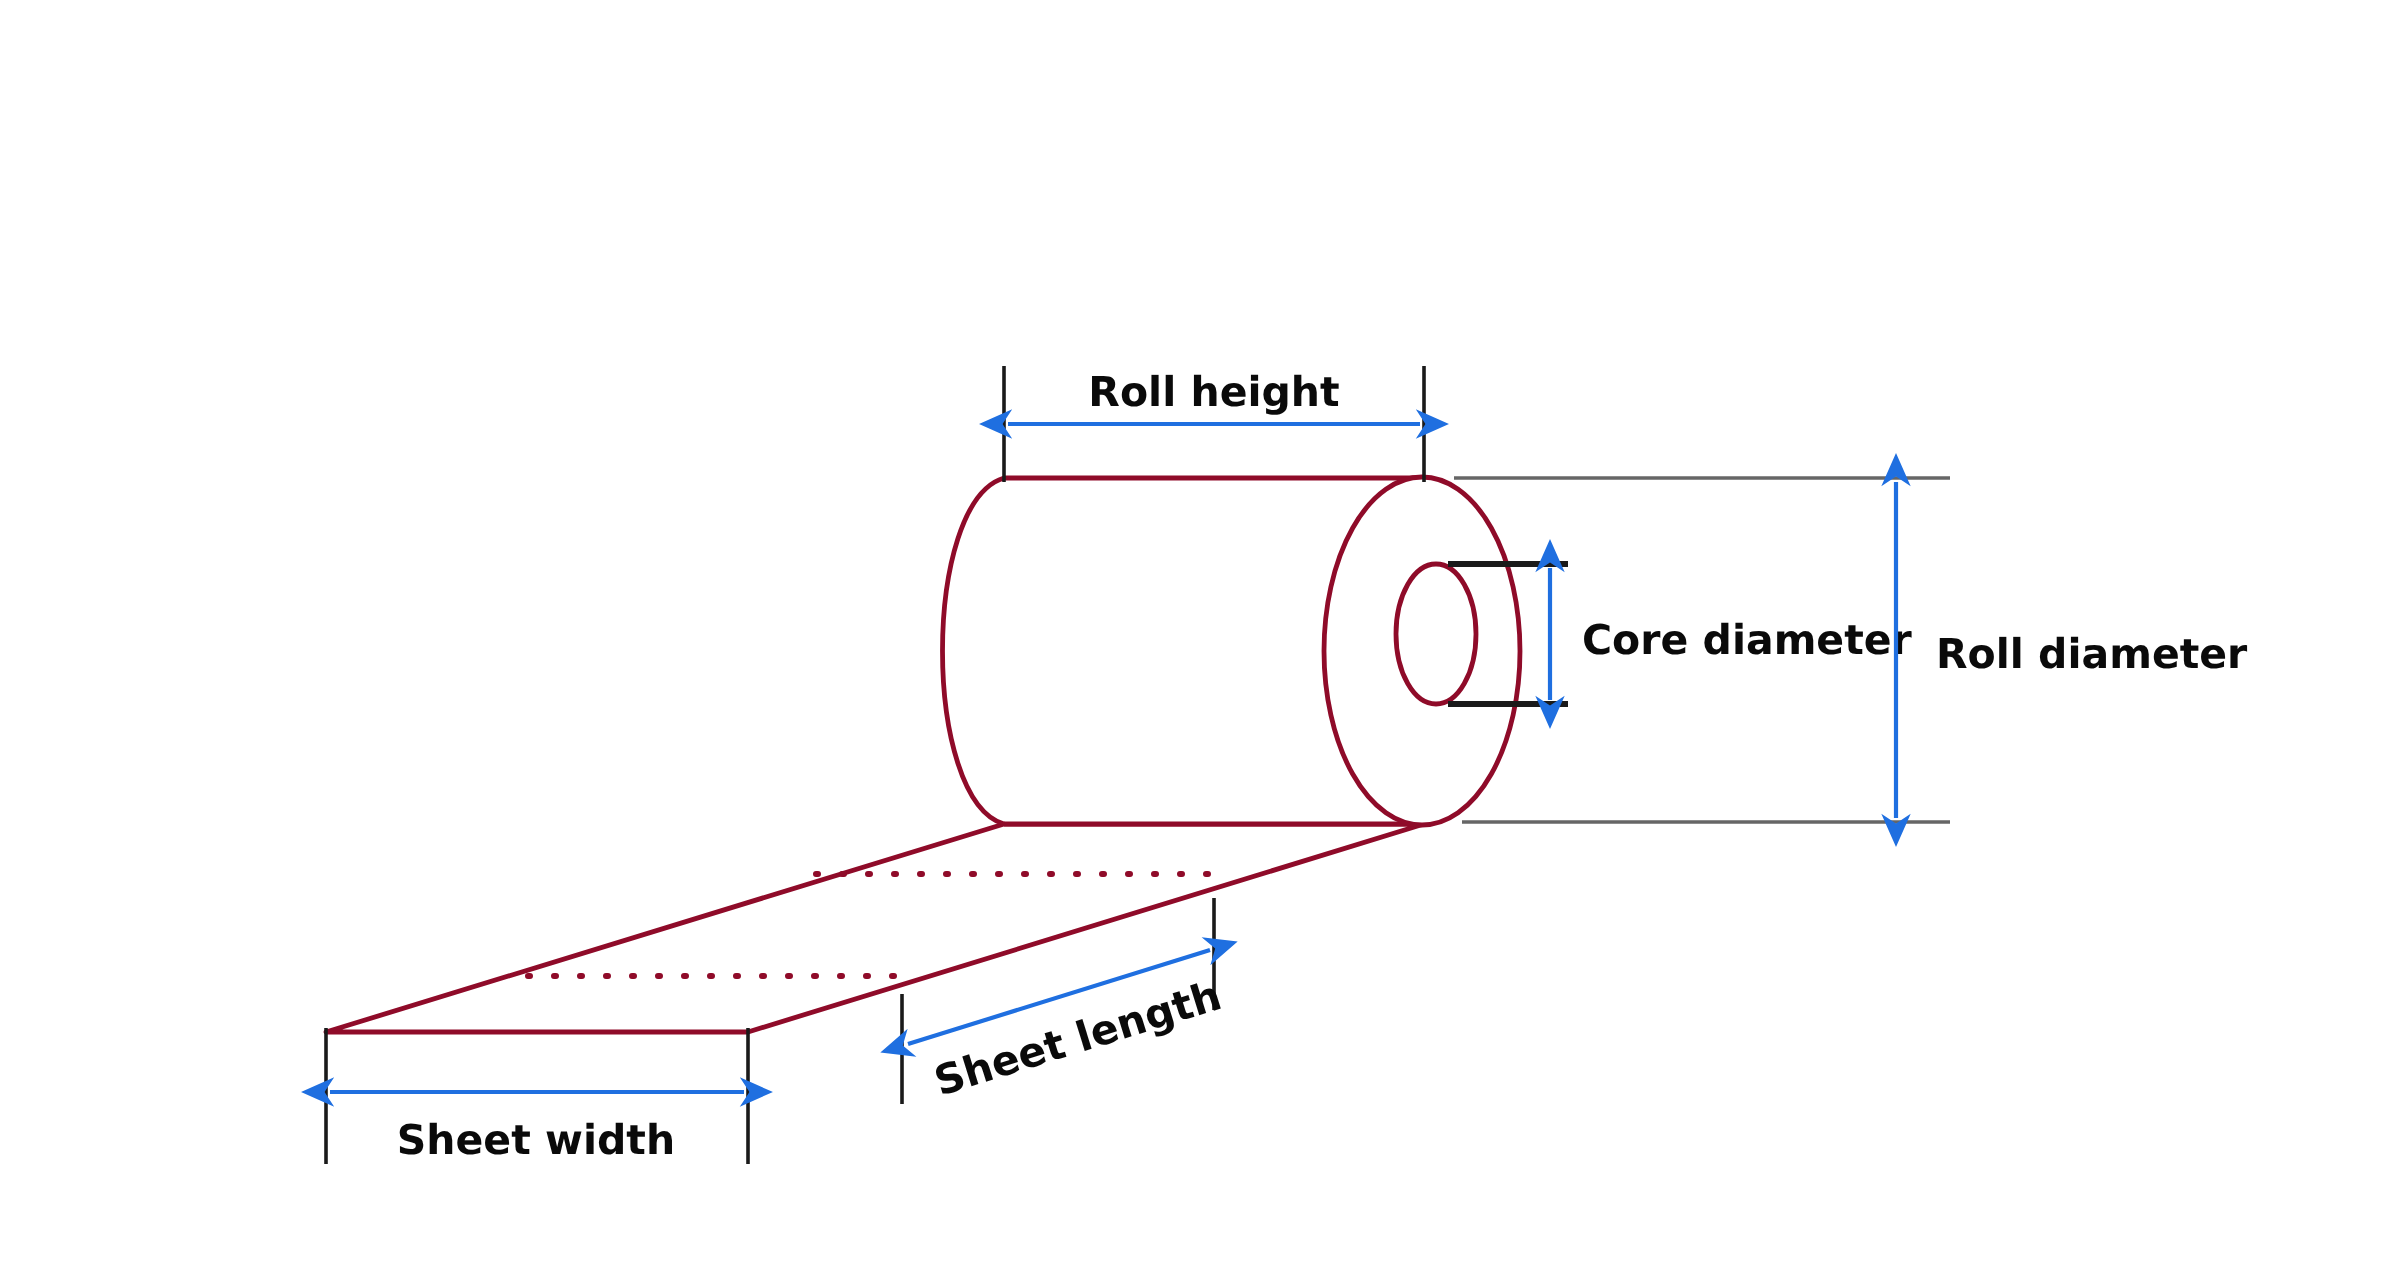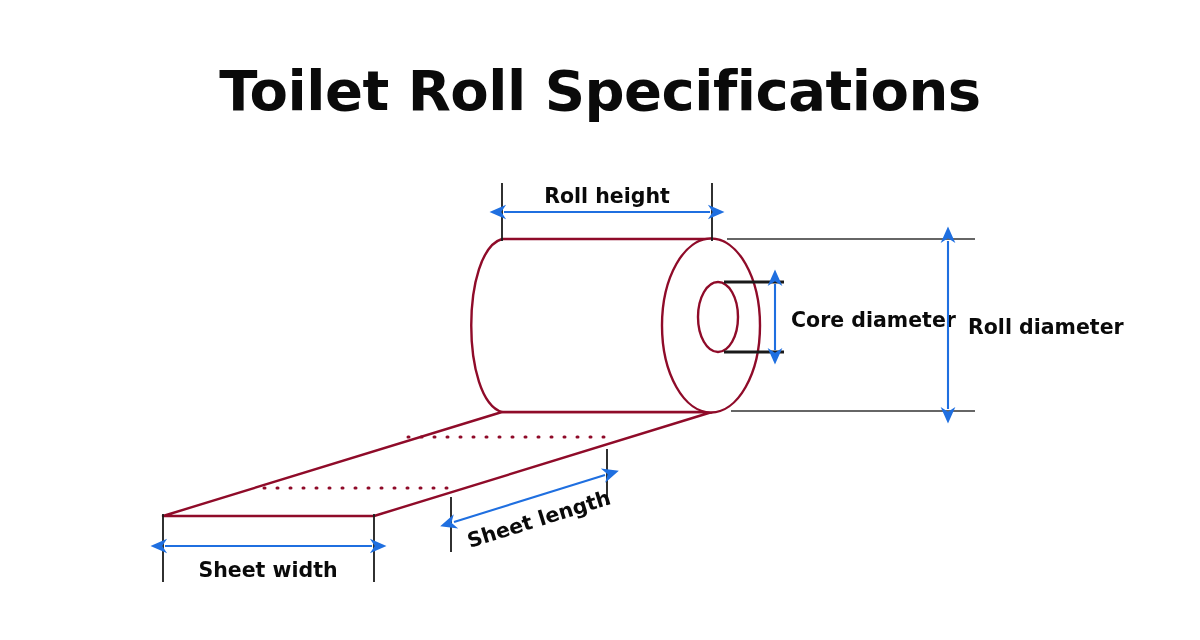--- a/index.html
+++ b/index.html
@@ -40,21 +40,20 @@
     font-family: "DejaVu Sans", "Liberation Sans", sans-serif;
     font-weight: bold;
     fill: #0a0a0a;
   }
 </style>
 </head>
 <body>
 
 <div id="stage">
 
-  <div id="diagram-title">Toilet Roll Specifications</div>
 
   <svg id="figure-svg" width="1200" height="640" viewBox="0 0 1200 640">
 
     <defs>
       <marker id="arrow-start" markerWidth="9" markerHeight="9" refX="7.5" refY="4.5" orient="auto" markerUnits="strokeWidth">
         <path d="M 8.5,1 L 0.6,4.5 L 8.5,8 L 6.2,4.5 Z" fill="#1f6fe0"></path>
       </marker>
       <marker id="arrow-end" markerWidth="9" markerHeight="9" refX="1.5" refY="4.5" orient="auto" markerUnits="strokeWidth">
         <path d="M 0.5,1 L 8.4,4.5 L 0.5,8 L 2.8,4.5 Z" fill="#1f6fe0"></path>
       </marker>

